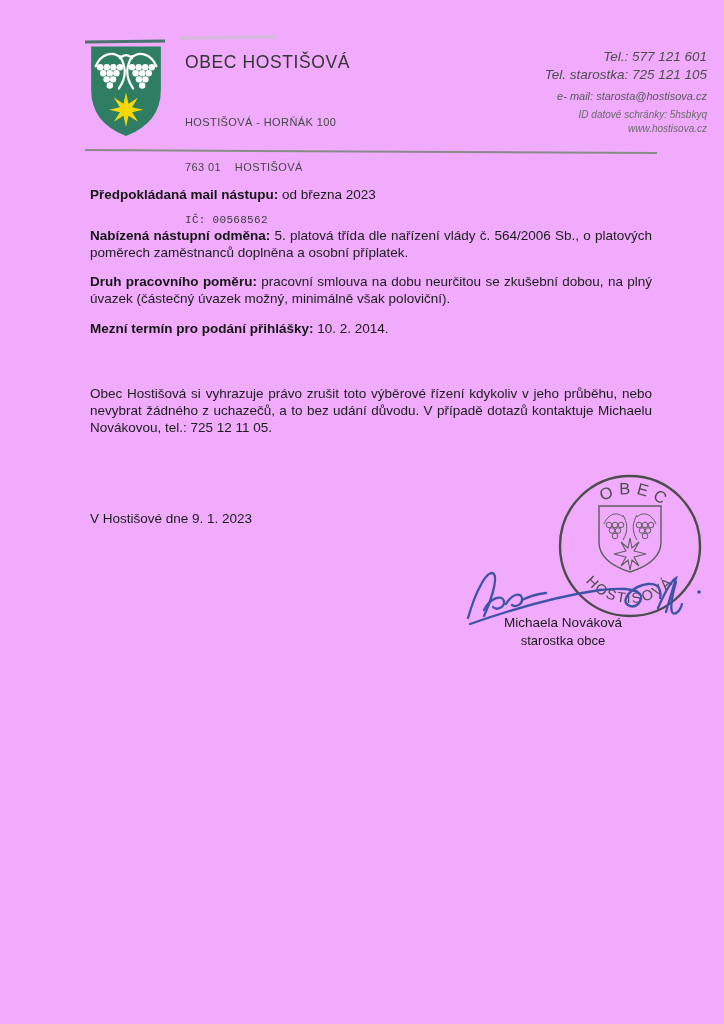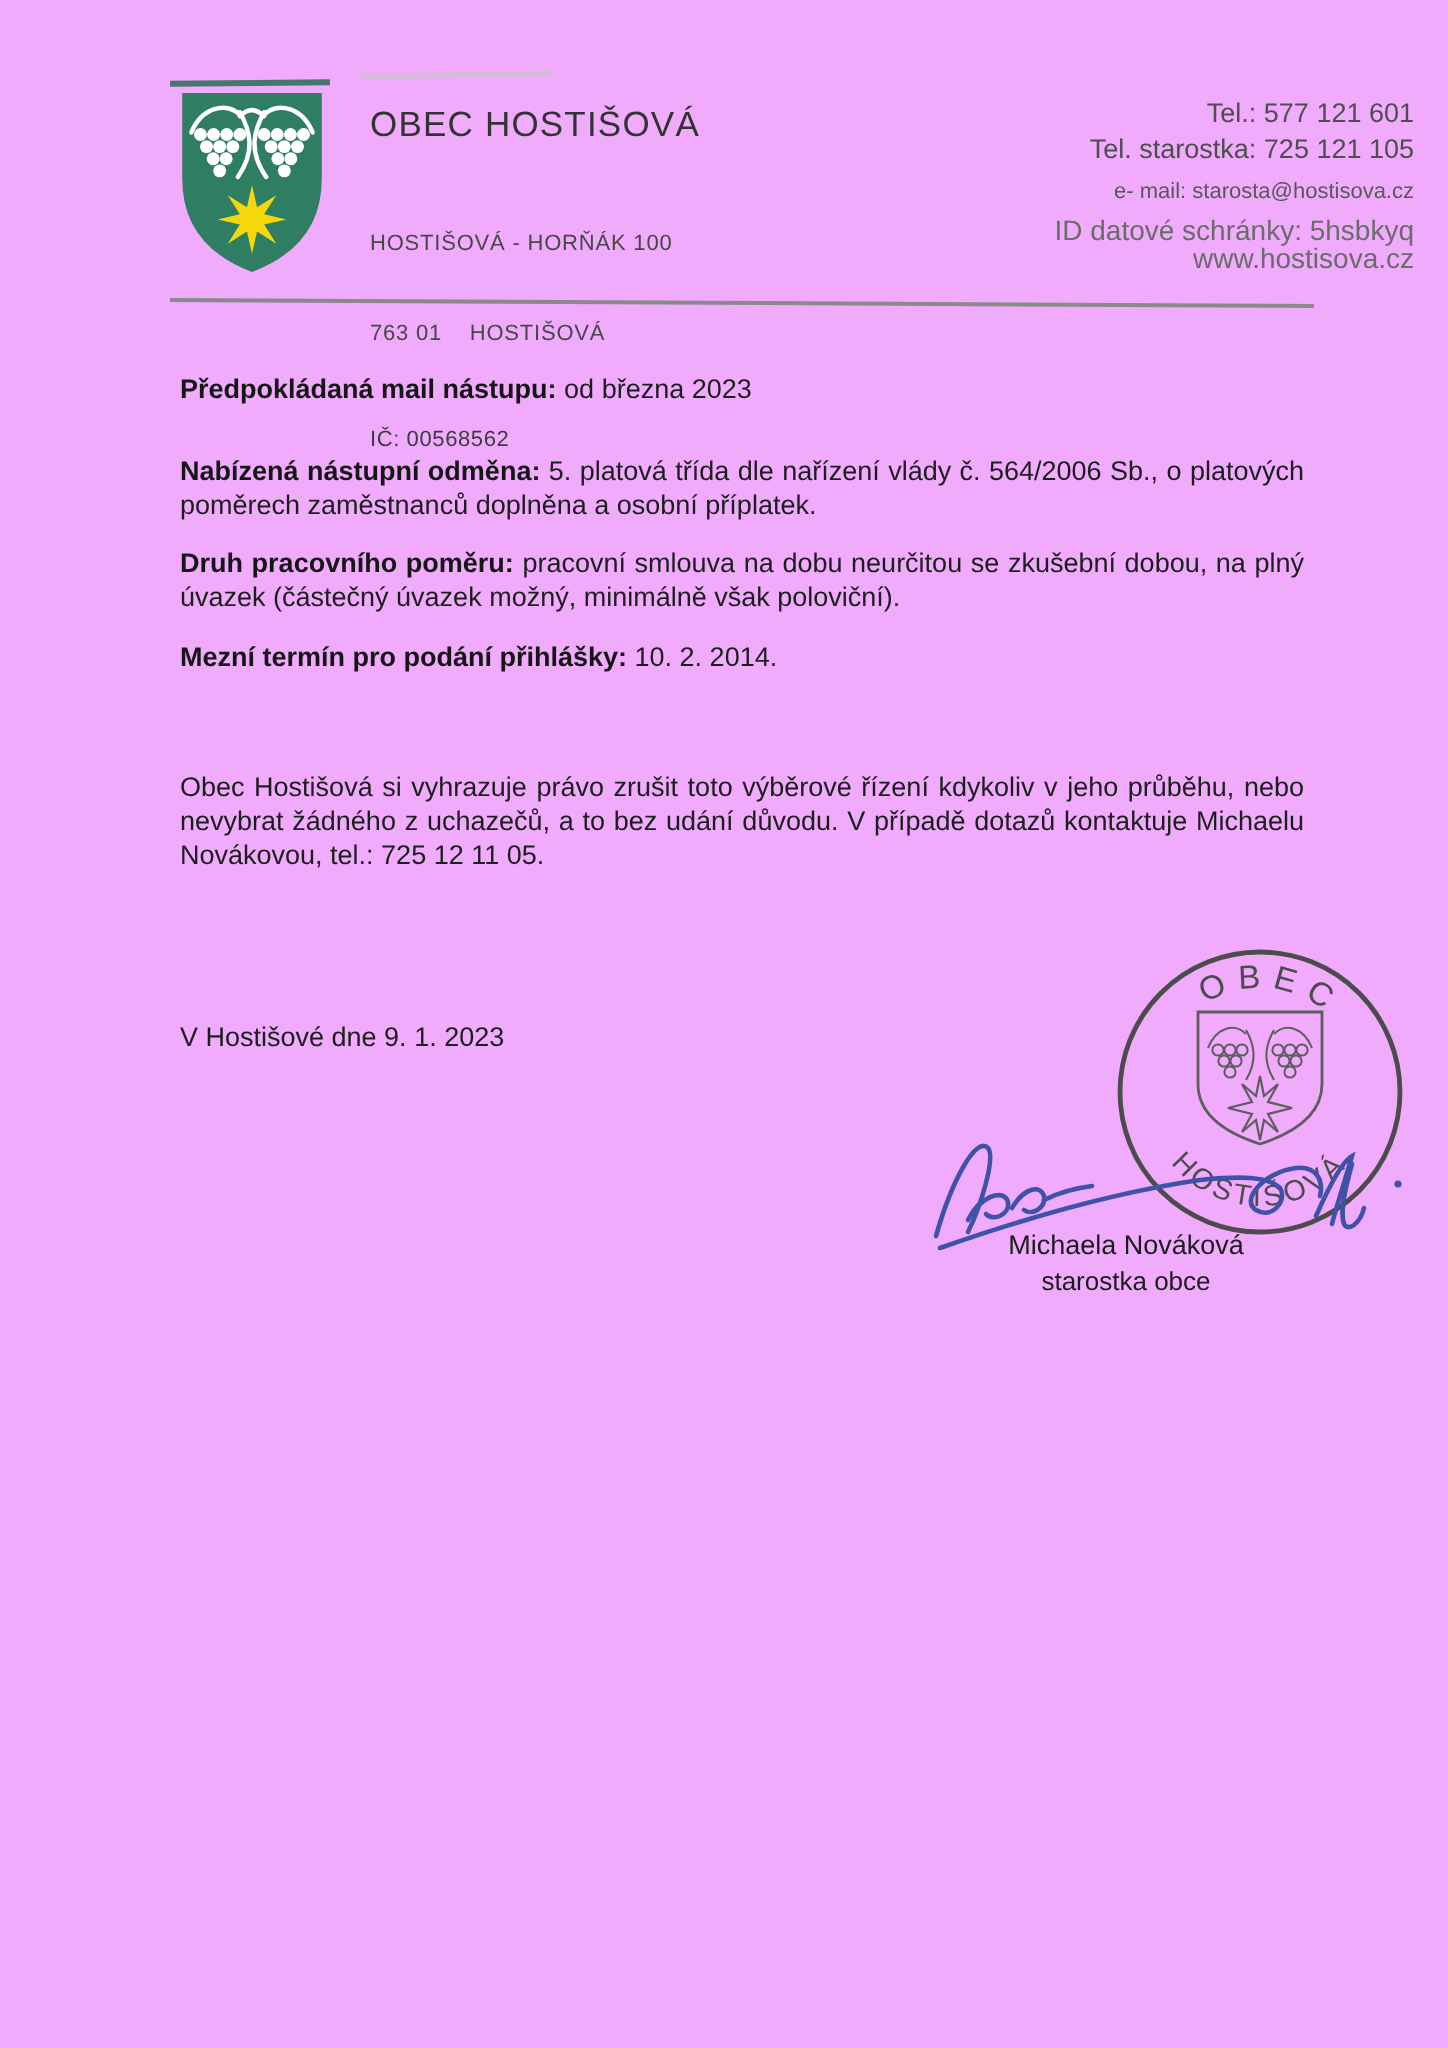--- a/index.html
+++ b/index.html
@@ -8,25 +8,25 @@
     font-family:"Liberation Sans", sans-serif;color:#1d1d1d;overflow:hidden;
     margin:0 auto;
   }
   
   .logo{position:absolute;left:89px;top:45px;width:74px;height:93px;}
   .artifact1{position:absolute;left:85px;top:40px;width:80px;height:3px;background:#356f5d;opacity:.9;transform:rotate(-.6deg);}
   .artifact2{position:absolute;left:180px;top:36px;width:96px;height:3px;background:#c4c4c4;opacity:.6;transform:rotate(-1deg);}
   .org-block{position:absolute;left:185px;top:52px;}
   .org-name{font-size:17.5px;letter-spacing:.6px;color:#333;}
   .org-addr{margin-top:12px;font-size:11px;line-height:15px;color:#474747;letter-spacing:.4px;white-space:pre;}
-  .org-ic{margin-top:9px;font-size:11px;color:#3c3c3c;letter-spacing:.3px;}
-  .contact{position:absolute;right:17px;top:48px;text-align:right;color:#4e4e4e;}
+  .org-ic{margin-top:9px;font-size:11px;color:#3c3c3c;letter-spacing:.3px;font-family:Liberation Mono, monospace;}
+  .contact{position:absolute;right:17px;top:48px;text-align:right;color:#4e4e4e;font-style:italic;}
   .contact .tel{font-size:13.5px;line-height:18px;}
   .contact .email{font-size:11px;margin-top:6px;color:#585858;}
-  .contact .small{font-size:14px;line-height:14px;margin-top:6px;color:#6b6b6b;}
+  .contact .small{font-size:10px;line-height:14px;margin-top:6px;color:#6b6b6b;}
   .rule{position:absolute;left:85px;top:149px;width:572px;height:1.5px;background:#8a8a8a;transform:rotate(.3deg);transform-origin:left center;}
   
   .body-text{position:absolute;left:90px;top:186px;width:562px;font-size:13.5px;line-height:17px;}
   .body-text p{margin:0;text-align:justify;}
   .body-text p strong{font-weight:700;color:#161616;}
   .p0{margin-bottom:24px !important;}
   .p1{margin-bottom:12px !important;}
   .p2{margin-bottom:13px !important;}
   .p3{margin-bottom:48px !important;}
   .date-line{position:absolute;left:90px;top:511px;font-size:13.5px;color:#1d1d1d;}

